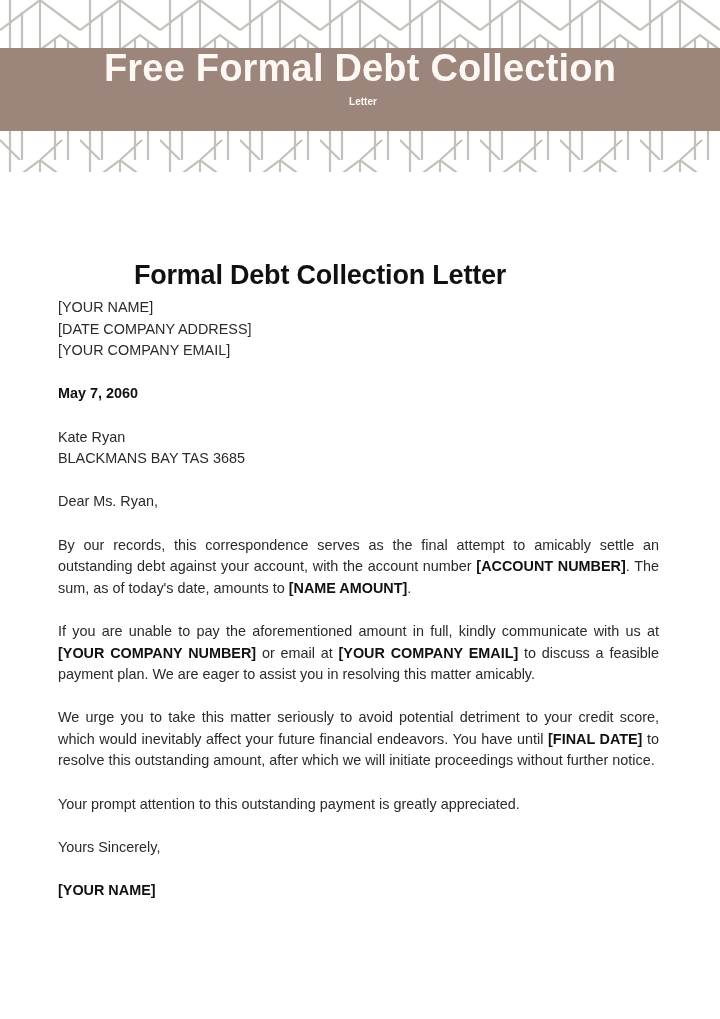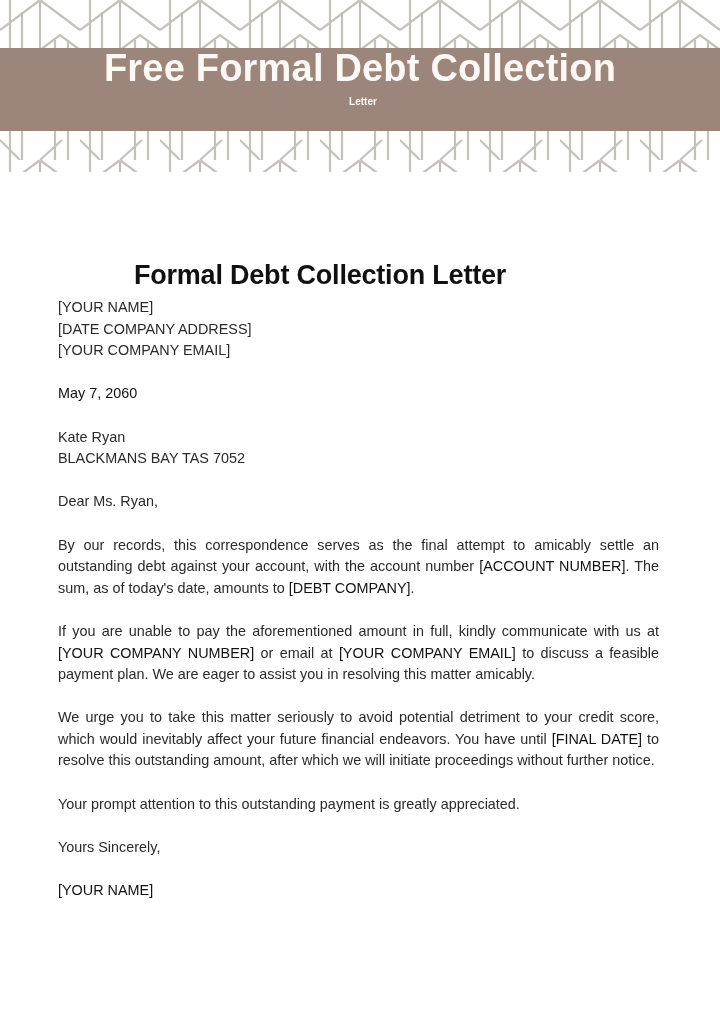--- a/index.html
+++ b/index.html
@@ -5,21 +5,21 @@
   html, body { margin: 0; padding: 0; background: #ffffff; }
   body { width: 720px; height: 1019px; overflow: hidden; position: relative; font-family: "Liberation Sans", sans-serif; color: #1a1a1a; }
   .header-pattern { position: absolute; left: 0; top: 0; width: 720px; height: 175px; }
   .banner { position: absolute; left: 0; top: 48px; width: 720px; height: 83px; background: #9c857a; text-align: center; }
   .banner-title { color: #fdf8f4; font-weight: bold; font-size: 38px; line-height: 40px; padding-top: 0; letter-spacing: 0.2px; }
   .banner-sub { color: #fdf8f4; font-weight: bold; font-size: 10px; margin-top: 8px; margin-left: 6px; }
   .doc-title { position: absolute; top: 248px; left: 0; width: 640px; text-align: center; font-weight: bold; font-size: 27px; color: #111; letter-spacing: -0.2px; margin-top: 12px; }
   .content { position: absolute; left: 58px; top: 297px; width: 601px; font-size: 14.4px; line-height: 21.6px; color: #2a2a2a; }
   .block { margin: 0 0 21.6px 0; }
   .line { display: block; }
-  .bold { font-weight: normal; color: #111; }
+  .bold { font-weight: bold; color: #111; }
   .para { text-align: justify; margin: 0 0 21.6px 0; }
 </style>
 </head>
 <body>
 
 <svg class="header-pattern" viewBox="0 0 720 175" xmlns="http://www.w3.org/2000/svg">
   <defs>
     <pattern id="geo" x="0" y="0" width="80" height="80" patternUnits="userSpaceOnUse">
       <g stroke="#c4c1bb" stroke-width="2.2" fill="none">
         <line x1="10" y1="0" x2="10" y2="80"></line>
@@ -48,26 +48,26 @@
   <div class="block">
     <span class="line">[YOUR NAME]</span>
     <span class="line">[DATE COMPANY ADDRESS]</span>
     <span class="line">[YOUR COMPANY EMAIL]</span>
   </div>
 
   <div class="block bold">May 7, 2060</div>
 
   <div class="block">
     <span class="line">Kate Ryan</span>
-    <span class="line">BLACKMANS BAY TAS 7052</span>
+    <span class="line">BLACKMANS BAY TAS 3685</span>
   </div>
 
   <div class="block">Dear Ms. Ryan,</div>
 
-  <p class="para"><span>By our records, this correspondence serves as the final attempt to amicably settle an outstanding debt against your account, with the account number </span><span class="bold">[ACCOUNT NUMBER]</span><span>. The sum, as of today's date, amounts to </span><span class="bold">[DEBT COMPANY]</span><span>.</span></p>
+  <p class="para"><span>By our records, this correspondence serves as the final attempt to amicably settle an outstanding debt against your account, with the account number </span><span class="bold">[ACCOUNT NUMBER]</span><span>. The sum, as of today's date, amounts to </span><span class="bold">[NAME AMOUNT]</span><span>.</span></p>
 
 
   <p class="para"><span>If you are unable to pay the aforementioned amount in full, kindly communicate with us at </span><span class="bold">[YOUR COMPANY NUMBER]</span><span> or email at </span><span class="bold">[YOUR COMPANY EMAIL]</span><span> to discuss a feasible payment plan. We are eager to assist you in resolving this matter amicably.</span></p>
 
   <p class="para"><span>We urge you to take this matter seriously to avoid potential detriment to your credit score, which would inevitably affect your future financial endeavors. You have until </span><span class="bold">[FINAL DATE]</span><span> to resolve this outstanding amount, after which we will initiate proceedings without further notice.</span></p>
 
   <p class="para">Your prompt attention to this outstanding payment is greatly appreciated.</p>
 
   <div class="block">Yours Sincerely,</div>
 

